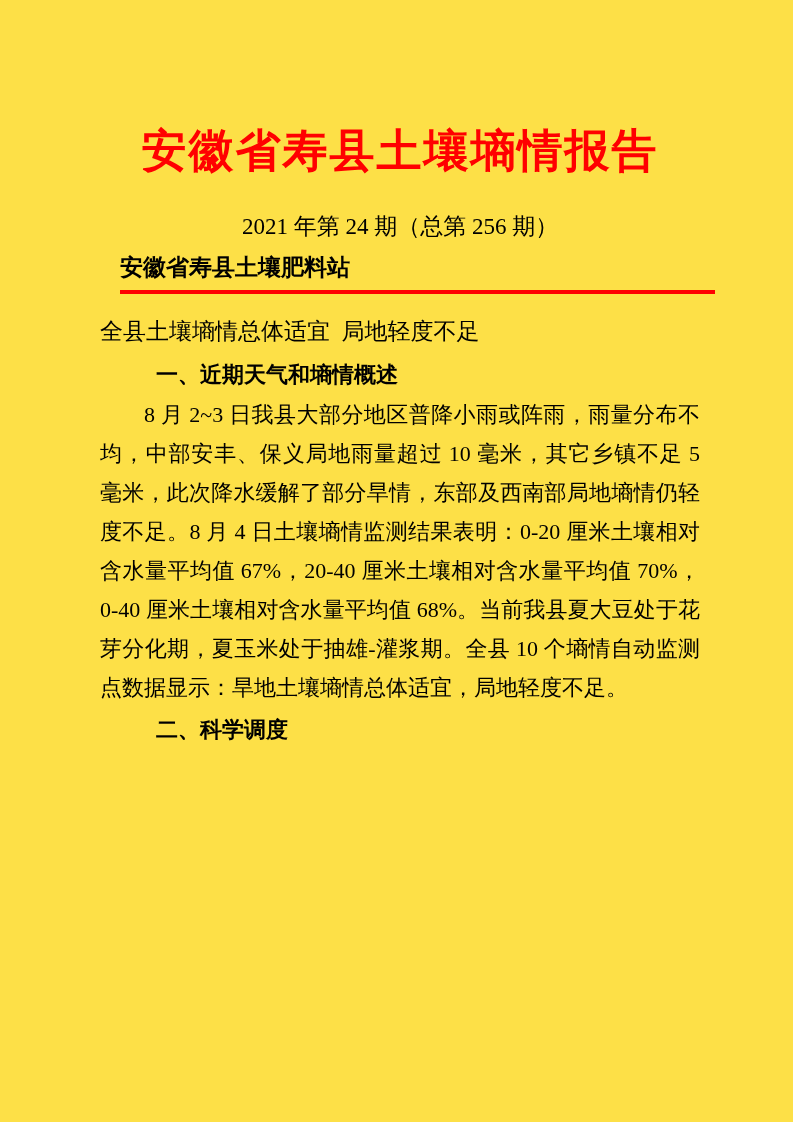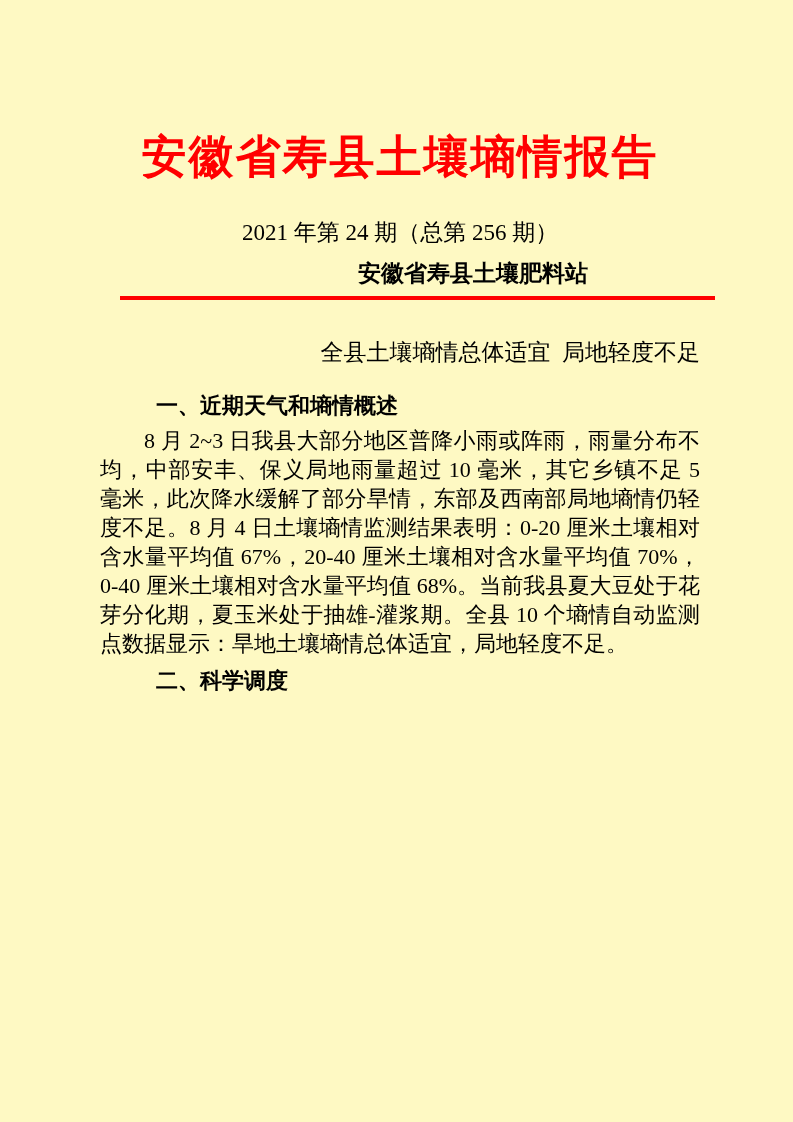--- a/index.html
+++ b/index.html
@@ -5,23 +5,23 @@
   html, body {
     margin: 0;
     padding: 0;
     background: #ffffff;
   }
   .page {
     position: relative;
     width: 793px;
     height: 1122px;
     margin: 0 auto;
-    background: #fef9c3;
+    background: #fde047;
     box-sizing: border-box;
-    padding: 8px 93px 0 100px;
+    padding: 2px 93px 0 100px;
     overflow: hidden;
     color: #000000;
     font-family: "Liberation Serif", "DejaVu Serif", serif;
   }
   .title {
     margin: 123px 0 0 0;
     padding: 0;
     font-family: "Liberation Sans", "DejaVu Sans", sans-serif;
     font-weight: bold;
     font-size: 45px;
@@ -34,21 +34,21 @@
   .issue-line {
     margin-top: 35px;
     font-size: 23px;
     line-height: 30px;
     text-align: center;
     white-space: nowrap;
   }
   .pub-row {
     margin-top: 10px;
     display: flex;
-    justify-content: flex-end;
+    justify-content: space-between;
     align-items: baseline;
     padding-left: 20px;
     padding-right: 112px;
     font-size: 23px;
     line-height: 30px;
     white-space: nowrap;
   }
   .publisher {
     font-family: "Liberation Sans", "DejaVu Sans", sans-serif;
     font-weight: bold;
@@ -56,37 +56,37 @@
   .pub-date {
     font-weight: normal;
   }
   .red-rule {
     margin: 8px 0 0 20px;
     width: 595px;
     height: 4px;
     background: #ff0000;
   }
   .subtitle {
-    margin-top: 37px;
+    margin-top: 22px;
     font-size: 23px;
     line-height: 31px;
-    text-align: right;
+    text-align: left;
     white-space: nowrap;
   }
   .section-heading {
-    margin-top: 21px;
+    margin-top: 11px;
     font-weight: bold;
     font-size: 22px;
     line-height: 34px;
     text-indent: 2.55em;
   }
   .body-para {
     margin: 3px 0 0 0;
     font-size: 22px;
-    line-height: 29px;
+    line-height: 39px;
     text-align: justify;
     text-align-last: left;
     text-indent: 2em;
   }
   .sec2 .section-heading {
     margin-top: 6px;
   }
 </style>
 </head>
 <body>

